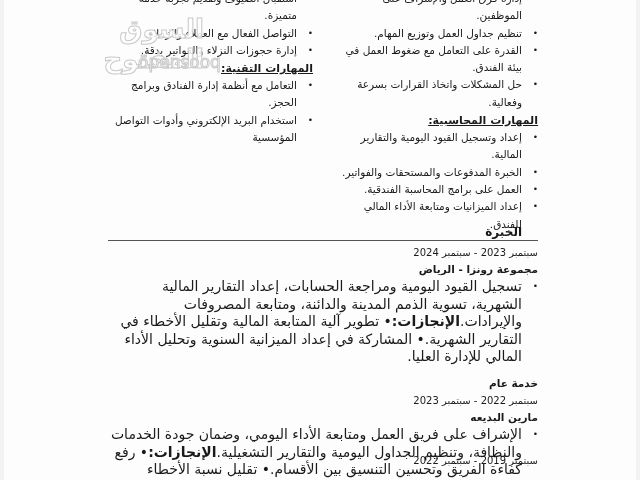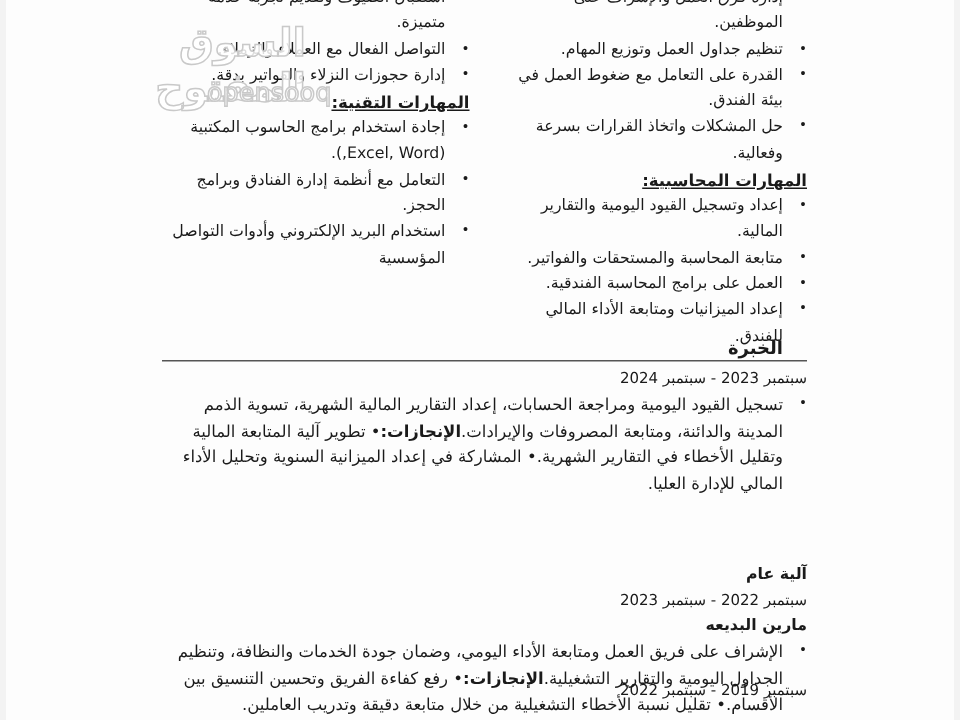--- a/index.html
+++ b/index.html
@@ -39,21 +39,21 @@
     font-size: 12px; font-weight: bold;
   }
   .rule {
     position: absolute; left: 0; right: 0; top: 240px; height: 0;
     border-top: 1.6px solid #555;
   }
   .job { position: absolute; right: 0; width: 430px; }
   .job-title { font-size: 10.5px; font-weight: bold; line-height: 18px; }
   .job-date { font-size: 10px; line-height: 17px; }
   .job-org { font-size: 10.5px; font-weight: bold; line-height: 17px; }
-  .job-desc { font-size: 11px; line-height: 17.5px; position: relative; padding-right: 16px; }
+  .job-desc { font-size: 14px; line-height: 17.5px; position: relative; padding-right: 16px; }
   .job-desc::before { content: "•"; position: absolute; right: 0; top: 0; font-size: 9px; }
   .job-desc b { font-weight: bold; }
   .watermark {
     position: absolute; left: 20px; top: 14px; width: 180px; height: 60px;
     pointer-events: none;
   }
   .wm-ar {
     position: absolute; left: 10px; top: 0;
     font-size: 26px; font-weight: bold; color: rgba(255,255,255,0.85);
     -webkit-text-stroke: 1px #c9c9c9; direction: rtl; letter-spacing: 0px;
@@ -77,51 +77,51 @@
       <div class="col right">
         <ul class="blt">
           <li>إدارة فرق العمل والإشراف على الموظفين.</li>
           <li>تنظيم جداول العمل وتوزيع المهام.</li>
           <li>القدرة على التعامل مع ضغوط العمل في بيئة الفندق.</li>
           <li>حل المشكلات واتخاذ القرارات بسرعة وفعالية.</li>
         </ul>
         <div class="subhead">المهارات المحاسبية:</div>
         <ul class="blt">
           <li>إعداد وتسجيل القيود اليومية والتقارير المالية.</li>
-          <li>متابعة المحاسبة والمستحقات والفواتير.</li>
+          <li>الخبرة المدفوعات والمستحقات والفواتير.</li>
           <li>العمل على برامج المحاسبة الفندقية.</li>
           <li>إعداد الميزانيات ومتابعة الأداء المالي للفندق.</li>
         </ul>
       </div>
 
       <div class="col left">
         <ul class="blt">
           <li>استقبال الضيوف وتقديم تجربة خدمة متميزة.</li>
           <li>التواصل الفعال مع العملاء والزملاء.</li>
           <li>إدارة حجوزات النزلاء والفواتير بدقة.</li>
         </ul>
         <div class="subhead">المهارات التقنية:</div>
         <ul class="blt">
-          <li>إجادة استخدام برامج الحاسوب المكتبية (Excel, Word,).</li>
           <li>التعامل مع أنظمة إدارة الفنادق وبرامج الحجز.</li>
           <li>استخدام البريد الإلكتروني وأدوات التواصل المؤسسية</li>
         </ul>
       </div>
     </div>
 
     <div class="section-title">الخبرة</div>
     <div class="rule"></div>
 
     <div class="job" style="top:244px;">
       <div class="job-date">سبتمبر 2023 - سبتمبر 2024</div>
+      <div class="job-org">مجموعة رونزا - الرياض</div>
       <div class="job-desc"><span>تسجيل القيود اليومية ومراجعة الحسابات، إعداد التقارير المالية الشهرية، تسوية الذمم المدينة والدائنة، ومتابعة المصروفات والإيرادات.</span><b>الإنجازات:</b><span>• تطوير آلية المتابعة المالية وتقليل الأخطاء في التقارير الشهرية.• المشاركة في إعداد الميزانية السنوية وتحليل الأداء المالي للإدارة العليا.</span></div>
     </div>
 
     <div class="job" style="top:374px;">
-      <div class="job-title">آلية عام</div>
+      <div class="job-title">خدمة عام</div>
       <div class="job-date">سبتمبر 2022 - سبتمبر 2023</div>
       <div class="job-org">مارين البديعه</div>
       <div class="job-desc"><span>الإشراف على فريق العمل ومتابعة الأداء اليومي، وضمان جودة الخدمات والنظافة، وتنظيم الجداول اليومية والتقارير التشغيلية.</span><b>الإنجازات:</b><span>• رفع كفاءة الفريق وتحسين التنسيق بين الأقسام.• تقليل نسبة الأخطاء التشغيلية من خلال متابعة دقيقة وتدريب العاملين.</span></div>
     </div>
 
     <div class="job" style="top:452px;">
       <div class="job-date">سبتمبر 2019 - سبتمبر 2022</div>
     </div>
   </div>
 

